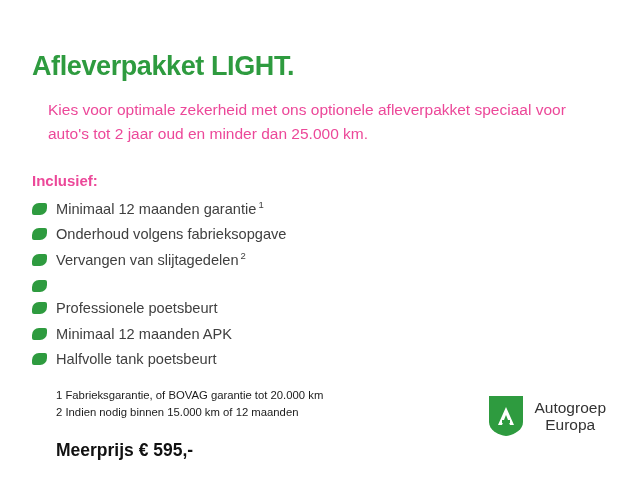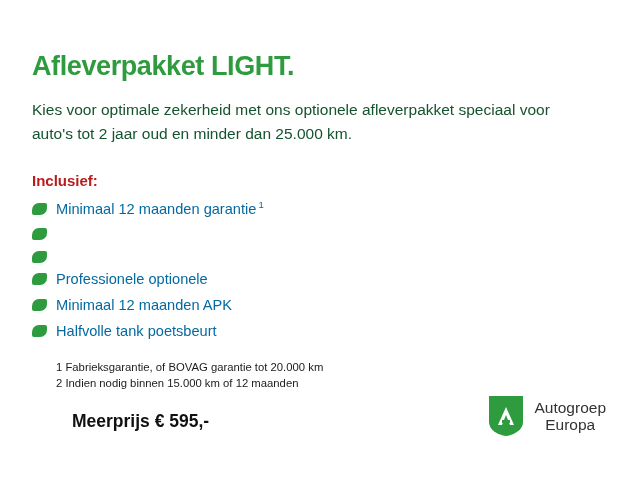--- a/index.html
+++ b/index.html
@@ -26,28 +26,28 @@
     font-size: 27px;
     font-weight: bold;
     color: #2e9b3f;
     letter-spacing: -0.4px;
     margin: 0 0 16px 0;
     line-height: 1.1;
   }
   .intro {
     font-size: 15.5px;
     line-height: 1.55;
-    color: #14532d;
-    margin: 0 0 26px 0;
+    color: #ec4899;
+    margin: 0 0 26px 16px;
     max-width: 520px;
   }
   .inclusief {
     font-size: 15px;
     font-weight: bold;
-    color: #b91c1c;
+    color: #ec4899;
     margin: 0 0 10px 0;
   }
   ul.features {
     list-style: none;
     margin: 0;
     padding: 0;
   }
   ul.features li {
     display: flex;
     align-items: flex-start;
@@ -58,40 +58,40 @@
     height: 12px;
     flex: 0 0 auto;
     margin-top: 4px;
     margin-right: 9px;
     background: #2e9b3f;
     border-radius: 7px 2px 7px 2px;
   }
   .feature-text {
     font-size: 14.6px;
     line-height: 1.25;
-    color: #0369a1;
+    color: #404040;
   }
   .feature-text sup {
     font-size: 9.5px;
     vertical-align: super;
     margin-left: 2px;
   }
   .footnotes {
     margin: 19px 0 0 24px;
     padding: 0;
     list-style: none;
   }
   .footnotes li {
     font-size: 11.3px;
     line-height: 1.45;
     color: #1b1b1b;
   }
   .price {
     margin-top: 20px;
-    margin-left: 40px;
+    margin-left: 24px;
     font-size: 17.5px;
     font-weight: bold;
     color: #111111;
   }
   .logo {
     position: absolute;
     right: 34px;
     bottom: 42px;
     display: flex;
     align-items: center;
@@ -128,27 +128,32 @@
 
   <div class="inclusief">Inclusief:</div>
 
   <ul class="features">
     <li>
       <span class="bullet"></span>
       <span class="feature-text"><span>Minimaal 12 maanden garantie</span><sup>1</sup></span>
     </li>
     <li>
       <span class="bullet"></span>
+      <span class="feature-text"><span>Onderhoud volgens fabrieksopgave</span><sup></sup></span>
+    </li>
+    <li>
+      <span class="bullet"></span>
+      <span class="feature-text"><span>Vervangen van slijtagedelen</span><sup>2</sup></span>
     </li>
     <li>
       <span class="bullet"></span>
     </li>
     <li>
       <span class="bullet"></span>
-      <span class="feature-text"><span>Professionele optionele</span><sup></sup></span>
+      <span class="feature-text"><span>Professionele poetsbeurt</span><sup></sup></span>
     </li>
     <li>
       <span class="bullet"></span>
       <span class="feature-text"><span>Minimaal 12 maanden APK</span><sup></sup></span>
     </li>
     <li>
       <span class="bullet"></span>
       <span class="feature-text"><span>Halfvolle tank poetsbeurt</span><sup></sup></span>
     </li>
   </ul>

